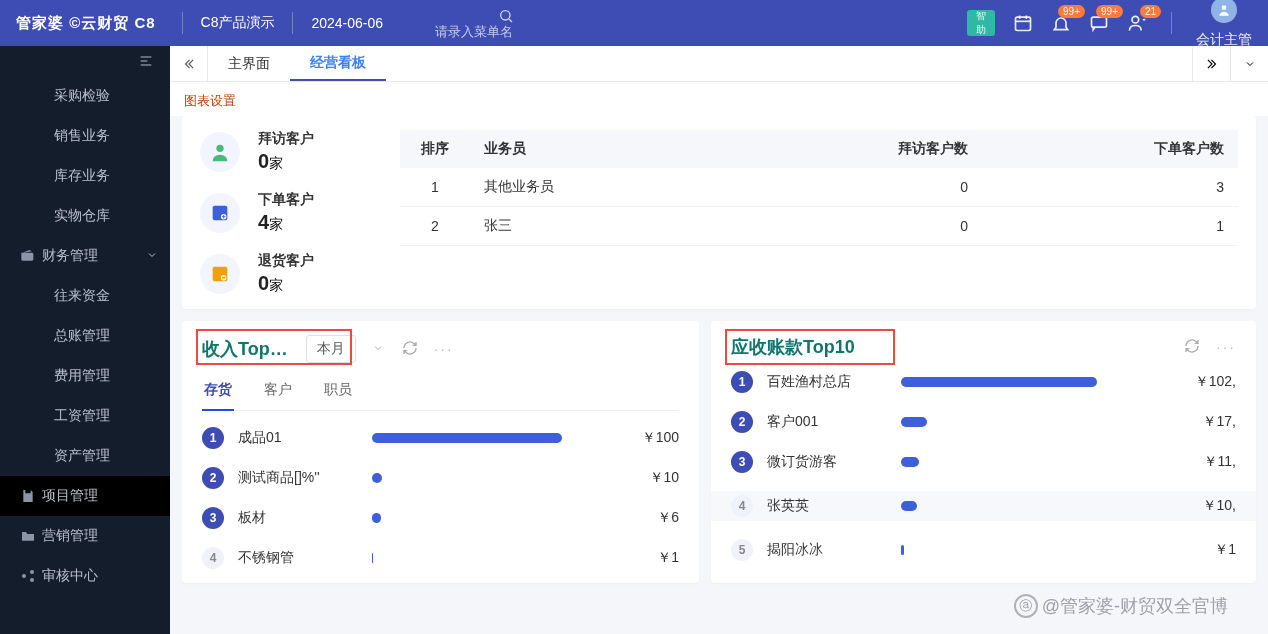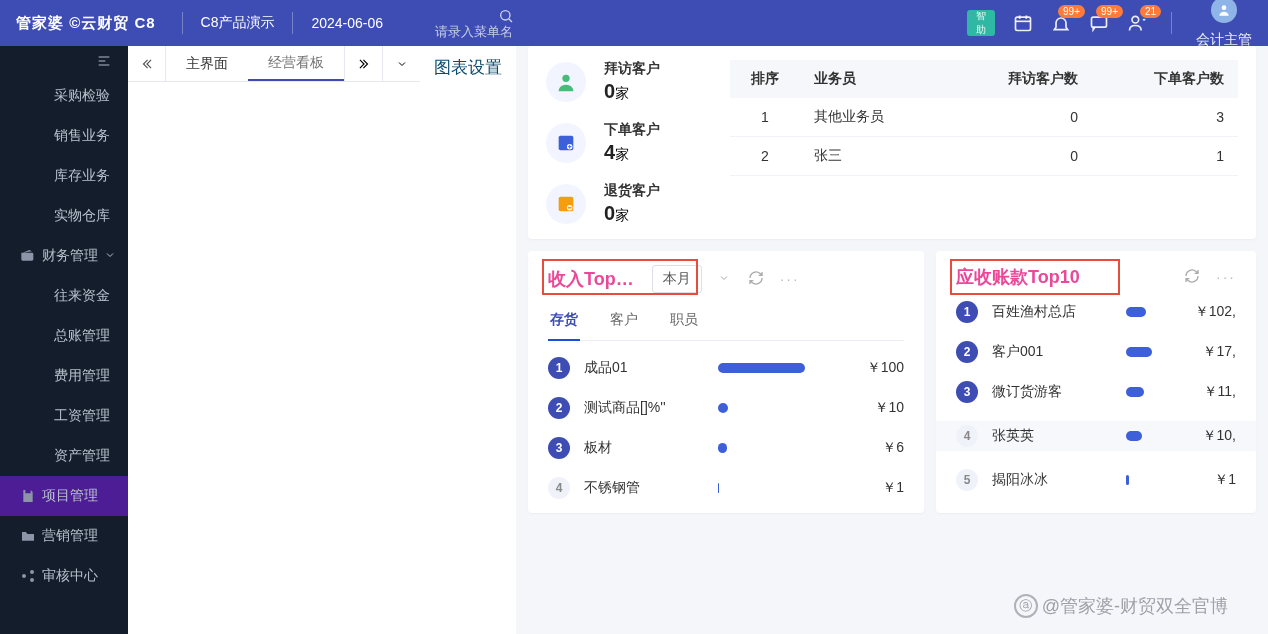--- a/index.html
+++ b/index.html
@@ -27,31 +27,31 @@
     .container { display: flex; height: calc(100% - 46px); }
     .sidebar { width: 170px; background: #141d2b; color: #b8c0cc; position: relative; }
     .sb-collapse { height: 30px; display:flex; justify-content:flex-end; align-items:center; padding-right:16px; color:#8b95a7; cursor:pointer; }
     .sb-item { height: 40px; display: flex; align-items: center; padding-left: 54px; cursor: pointer; font-size: 14px; position: relative; }
     .sb-group { height: 40px; display: flex; align-items: center; padding-left: 20px; cursor: pointer; font-size: 14px; gap: 6px; }
     .sb-group .arrow { margin-left:auto; margin-right:12px; }
     .sb-icon { width: 16px; height: 16px; display:inline-flex; align-items:center; justify-content:center; }
     .sb-icon svg { width:16px; height:16px; fill:#8b95a7; }
 
     
-    .main { flex: 1; display: flex; flex-direction: row; background: #fff; position:relative; }
+    .main { flex: 1; display: flex; flex-direction: column; background: #fff; position:relative; }
     .tabs-bar { height: 36px; border-bottom: 1px solid #e6e8ee; display: flex; align-items: center; background:#fff; }
     .tab-nav { width: 38px; display:flex; align-items:center; justify-content:center; color:#555; cursor:pointer; border-right:1px solid #e6e8ee; height:100%; }
     .tab { padding: 0 20px; height: 100%; display: flex; align-items: center; color: #333; cursor: pointer; }
-    .tab.active { color: #737373; border-bottom: 2px solid #3d4db3; font-weight: 400; }
+    .tab.active { color: #3b82f6; border-bottom: 2px solid #3d4db3; font-weight: 700; }
     .tabs-spacer { flex:1; }
     .tab-nav-r { width:38px; display:flex; align-items:center; justify-content:center; border-left:1px solid #e6e8ee; height:100%; cursor:pointer; }
 
     .content { flex: 1; padding: 0 12px 12px; background: #f5f6fa; overflow: hidden; }
-    .chart-settings { text-align: right; padding: 10px 14px 6px; color: #0c4a6e; font-size: 17px; background:#fff; }
-    .panel-top { background: #fff; border-radius: 4px; padding: 14px 18px; display: flex; gap: 4px; margin-bottom:12px; box-shadow:0 1px 2px rgba(0,0,0,0.04); }
+    .chart-settings { text-align: left; padding: 10px 14px 6px; color: #c2410c; font-size: 13px; background:#fff; }
+    .panel-top { background: #fff; border-radius: 4px; padding: 14px 18px; display: flex; gap: 20px; margin-bottom:12px; box-shadow:0 1px 2px rgba(0,0,0,0.04); }
     .stat-col { width: 180px; display: flex; flex-direction: column; gap: 18px; }
     .stat { display: flex; align-items: center; gap: 18px; }
     .stat-icon { width: 40px; height: 40px; border-radius: 50%; background: #f2f5ff; display:flex; align-items:center; justify-content:center; }
     .stat-icon svg { width: 22px; height: 22px; }
     .stat-label { font-size: 14px; color:#333; font-weight:600; margin-bottom:2px; }
     .stat-val { font-size: 20px; font-weight: bold; color:#222; }
     .stat-unit { font-size: 14px; font-weight: normal; }
 
     .table-wrap { flex: 1; }
     table { width: 100%; border-collapse: collapse; }
@@ -59,21 +59,21 @@
     th.r { text-align: right; }
     td { padding: 10px 14px; border-bottom: 1px solid #f0f2f7; color:#333; }
     td.r { text-align: right; }
     td.c { text-align: center; }
 
     .row2 { display: flex; gap: 12px; }
     .panel { background: #fff; border-radius: 4px; padding: 14px 20px; box-shadow:0 1px 2px rgba(0,0,0,0.04); }
     .panel.left { width: 517px; }
     .panel.right { flex: 1; }
     .panel-head { display: flex; align-items: center; gap: 10px; margin-bottom: 12px; position:relative; }
-    .panel-title { font-size: 18px; font-weight: 700; color: #ec4899; }
+    .panel-title { font-size: 18px; font-weight: 700; color: #0f766e; }
     .red-box { position:absolute; border: 2px solid #e74c3c; height: 36px; width: 156px; left:-6px; top:-6px; pointer-events:none; }
     .red-box2 { position:absolute; border: 2px solid #e74c3c; height: 36px; width: 170px; left:-6px; top:-6px; pointer-events:none; }
     .period-btn { border: 1px solid #dcdfe6; padding: 4px 10px; border-radius: 3px; color:#555; margin-left:8px; cursor:pointer; }
     .chev { color:#aaa; margin-left:6px; }
     .date-input { border: 1px solid #dcdfe6; padding: 5px 30px 5px 10px; border-radius: 3px; color:#555; font-size:13px; position:relative; }
     .date-wrap { position:relative; }
     .date-wrap svg { position:absolute; right:8px; top:7px; width:15px; height:15px; color:#bbb; }
     .refresh { color:#aaa; cursor:pointer; margin-left:8px; }
     .more { color:#bbb; letter-spacing:2px; cursor:pointer; margin-left:6px; }
 
@@ -180,21 +180,21 @@
       <span>财务管理</span>
       <span class="arrow"><svg width="12" height="12" viewBox="0 0 24 24" fill="none" stroke="currentColor" stroke-width="2">
             <polyline points="6 9 12 15 18 9"></polyline>
           </svg></span>
     </div>
     <div class="sb-item">往来资金</div>
     <div class="sb-item">总账管理</div>
     <div class="sb-item">费用管理</div>
     <div class="sb-item">工资管理</div>
     <div class="sb-item">资产管理</div>
-    <div class="sb-group active" style="background:#4c1d95;">
+    <div class="sb-group active" style="background:#000000;">
       <span class="sb-icon">
           <svg viewBox="0 0 24 24">
             <path d="M5 3h11l3 3v15H5z M8 3v5h8V3"></path>
           </svg>
         </span>
       <span>项目管理</span>
     </div>
     <div class="sb-group">
       <span class="sb-icon">
           <svg viewBox="0 0 24 24">

